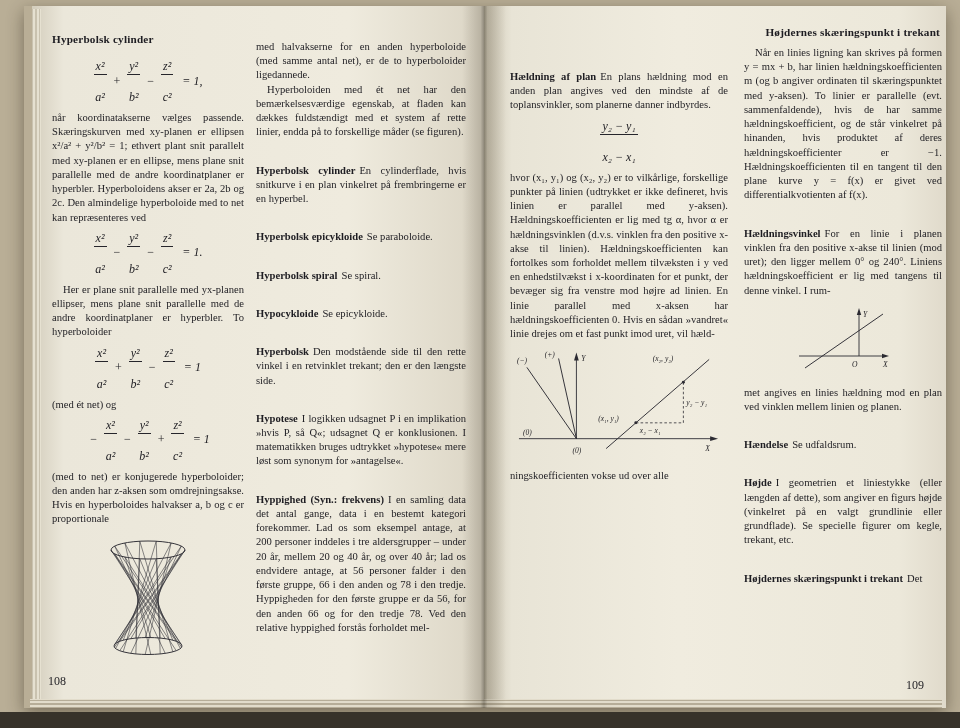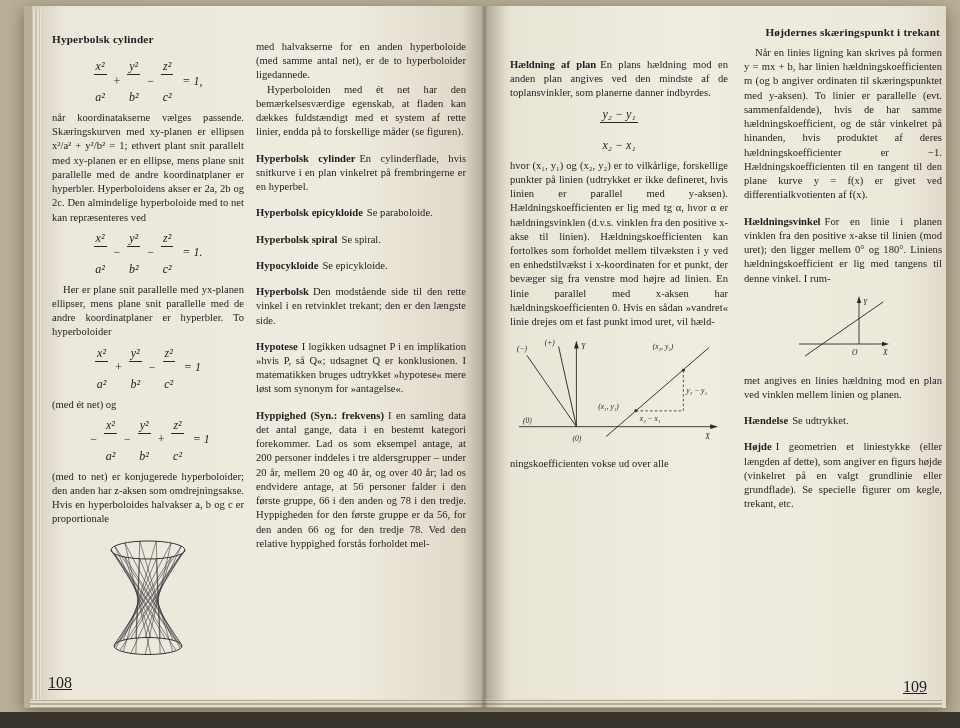--- a/index.html
+++ b/index.html
@@ -33,24 +33,24 @@
   }
   .spine-shadow{
     position:absolute;left:438px;top:0;width:44px;height:100%;z-index:3;
     background:linear-gradient(90deg,rgba(70,60,40,0) 0%,rgba(62,53,36,.22) 42%,rgba(38,32,20,.42) 50%,rgba(62,53,36,.20) 58%,rgba(70,60,40,0) 100%);
   }
   .col{position:absolute;overflow:hidden;}
   .para,.entry{
     margin:0;font-size:10.6px;line-height:1.345;text-align:justify;
   }
   .ind{text-indent:11px;}
-  .entry{margin-top:12px;}
+  .entry{margin-top:24px;}
   .entry b{margin-right:4px;}
   .hdr{position:absolute;font-weight:bold;font-size:11.2px;letter-spacing:.2px;}
-  .pageno{position:absolute;font-size:16px;text-decoration:underline;}
+  .pageno{position:absolute;font-size:12px;}
   .formula{
     text-align:center;margin:7px 0;font-style:italic;font-size:12px;white-space:nowrap;
   }
   .frac{display:inline-block;vertical-align:middle;text-align:center;line-height:1.08;}
   .frac .num{display:block;border-bottom:1px solid #26252b;padding:0 2px 1px;}
   .frac .den{display:block;padding-top:16px;}
   .fop{margin:0 4px;font-style:normal;}
   .frhs{margin-left:6px;}
   .fig{text-align:center;}
   .fig svg{display:inline-block;}
@@ -207,39 +207,40 @@
         <text x="84" y="74">(x₁, y₁)</text>
         <text x="173" y="58">y₂ − y₁</text>
         <text x="126" y="86">x₂ − x₁</text>
       </svg>
     </div>
     <p class="para">ningskoefficienten vokse ud over alle</p>
   </div>
 
   <div class="col" style="left:720px;top:40px;width:198px;height:648px;">
     <p class="para ind">Når en linies ligning kan skrives på formen y = mx + b, har linien hældningskoefficienten m (og b angiver ordinaten til skæringspunktet med y-aksen). To linier er parallelle (evt. sammenfaldende), hvis de har samme hældningskoefficient, og de står vinkelret på hinanden, hvis produktet af deres hældningskoefficienter er −1. Hældningskoefficienten til en tangent til den plane kurve y = f(x) er givet ved differentialkvotienten af f(x).</p>
-    <p class="entry"><b>Hældningsvinkel</b><span>For en linie i planen vinklen fra den positive x-akse til linien (mod uret); den ligger mellem 0° og 180°. Liniens hældningskoefficient er lig med tangens til denne vinkel. I rum-</span></p>
+    <p class="entry"><b>Hældningsvinkel</b><span>For en linie i planen vinklen fra den positive x-akse til linien (mod uret); den ligger mellem 0° og 240°. Liniens hældningskoefficient er lig med tangens til denne vinkel. I rum-</span></p>
     <div class="fig" style="margin:6px 0 4px;">
       <svg width="100" height="74" viewBox="0 0 100 74">
         <g class="axis">
           <line x1="6" y1="52" x2="90" y2="52"></line>
           <polygon points="89,49.8 96,52 89,54.2"></polygon>
           <line x1="66" y1="10" x2="66" y2="52"></line>
           <polygon points="63.8,11 66,4 68.2,11"></polygon>
         </g>
         <g class="stroke">
           <line x1="12" y1="64" x2="90" y2="10"></line>
         </g>
         <text x="70" y="13">Y</text>
         <text x="59" y="63">O</text>
         <text x="90" y="63">X</text>
       </svg>
     </div>
     <p class="para">met angives en linies hældning mod en plan ved vinklen mellem linien og planen.</p>
-    <p class="entry"><b>Hændelse</b><span>Se udtrykket.</span></p>
+    <p class="entry"><b>Hændelse</b><span>Se udfaldsrum.</span></p>
     <p class="entry"><b>Højde</b><span>I geometrien et liniestykke (eller længden af dette), som angiver en figurs højde (vinkelret på en valgt grundlinie eller grundflade). Se specielle figurer om kegle, trekant, etc.</span></p>
+    <p class="entry"><b>Højdernes skæringspunkt i trekant</b><span>Det</span></p>
   </div>
 
   <div class="pageno" style="left:866px;top:672px;width:50px;text-align:center;">109</div>
 
 </div>
 
 <div class="table-edge"></div>
 
 </body></html>

